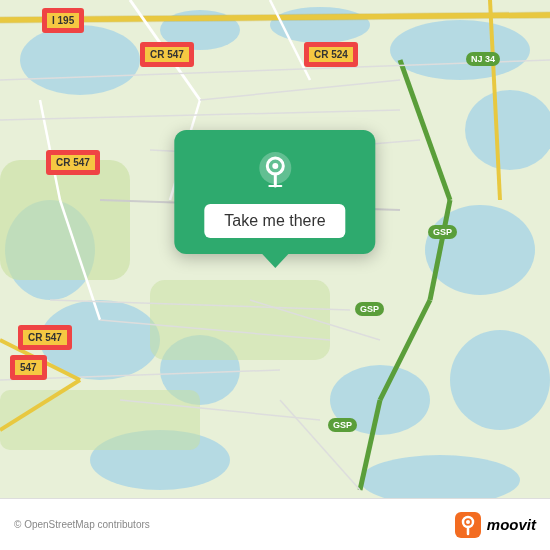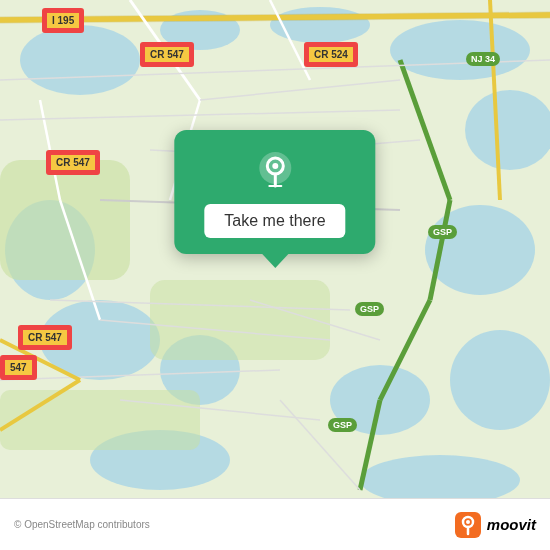--- a/index.html
+++ b/index.html
@@ -210,21 +210,21 @@
 
   <div class="road-label" style="top:8px;left:42px;">I 195</div>
   <div class="road-label" style="top:42px;left:140px;">CR 547</div>
   <div class="road-label" style="top:42px;left:304px;">CR 524</div>
   <div class="highway-badge-green" style="top:52px;left:466px;">NJ 34</div>
   <div class="road-label" style="top:150px;left:46px;">CR 547</div>
   <div class="highway-badge-green" style="top:225px;left:428px;">GSP</div>
   <div class="highway-badge-green" style="top:302px;left:355px;">GSP</div>
   <div class="highway-badge-green" style="top:418px;left:328px;">GSP</div>
   <div class="road-label" style="top:325px;left:18px;">CR 547</div>
-  <div class="road-label" style="top:355px;left:0;">547</div>
+  <div class="road-label" style="top:355px;left:10px;">547</div>
 
   <div id="popup-card">
 
     <svg id="pin-icon" viewBox="0 0 44 44">
       <circle cx="22" cy="18" r="16" fill="white" opacity="0.25"></circle>
       <circle cx="22" cy="16" r="8" fill="none" stroke="white" stroke-width="3"></circle>
       <circle cx="22" cy="16" r="3" fill="white"></circle>
       <path d="M22 24 L22 36" stroke="white" stroke-width="3" stroke-linecap="round"></path>
       <line x1="16" y1="36" x2="28" y2="36" stroke="white" stroke-width="2" stroke-linecap="round"></line>
     </svg>

